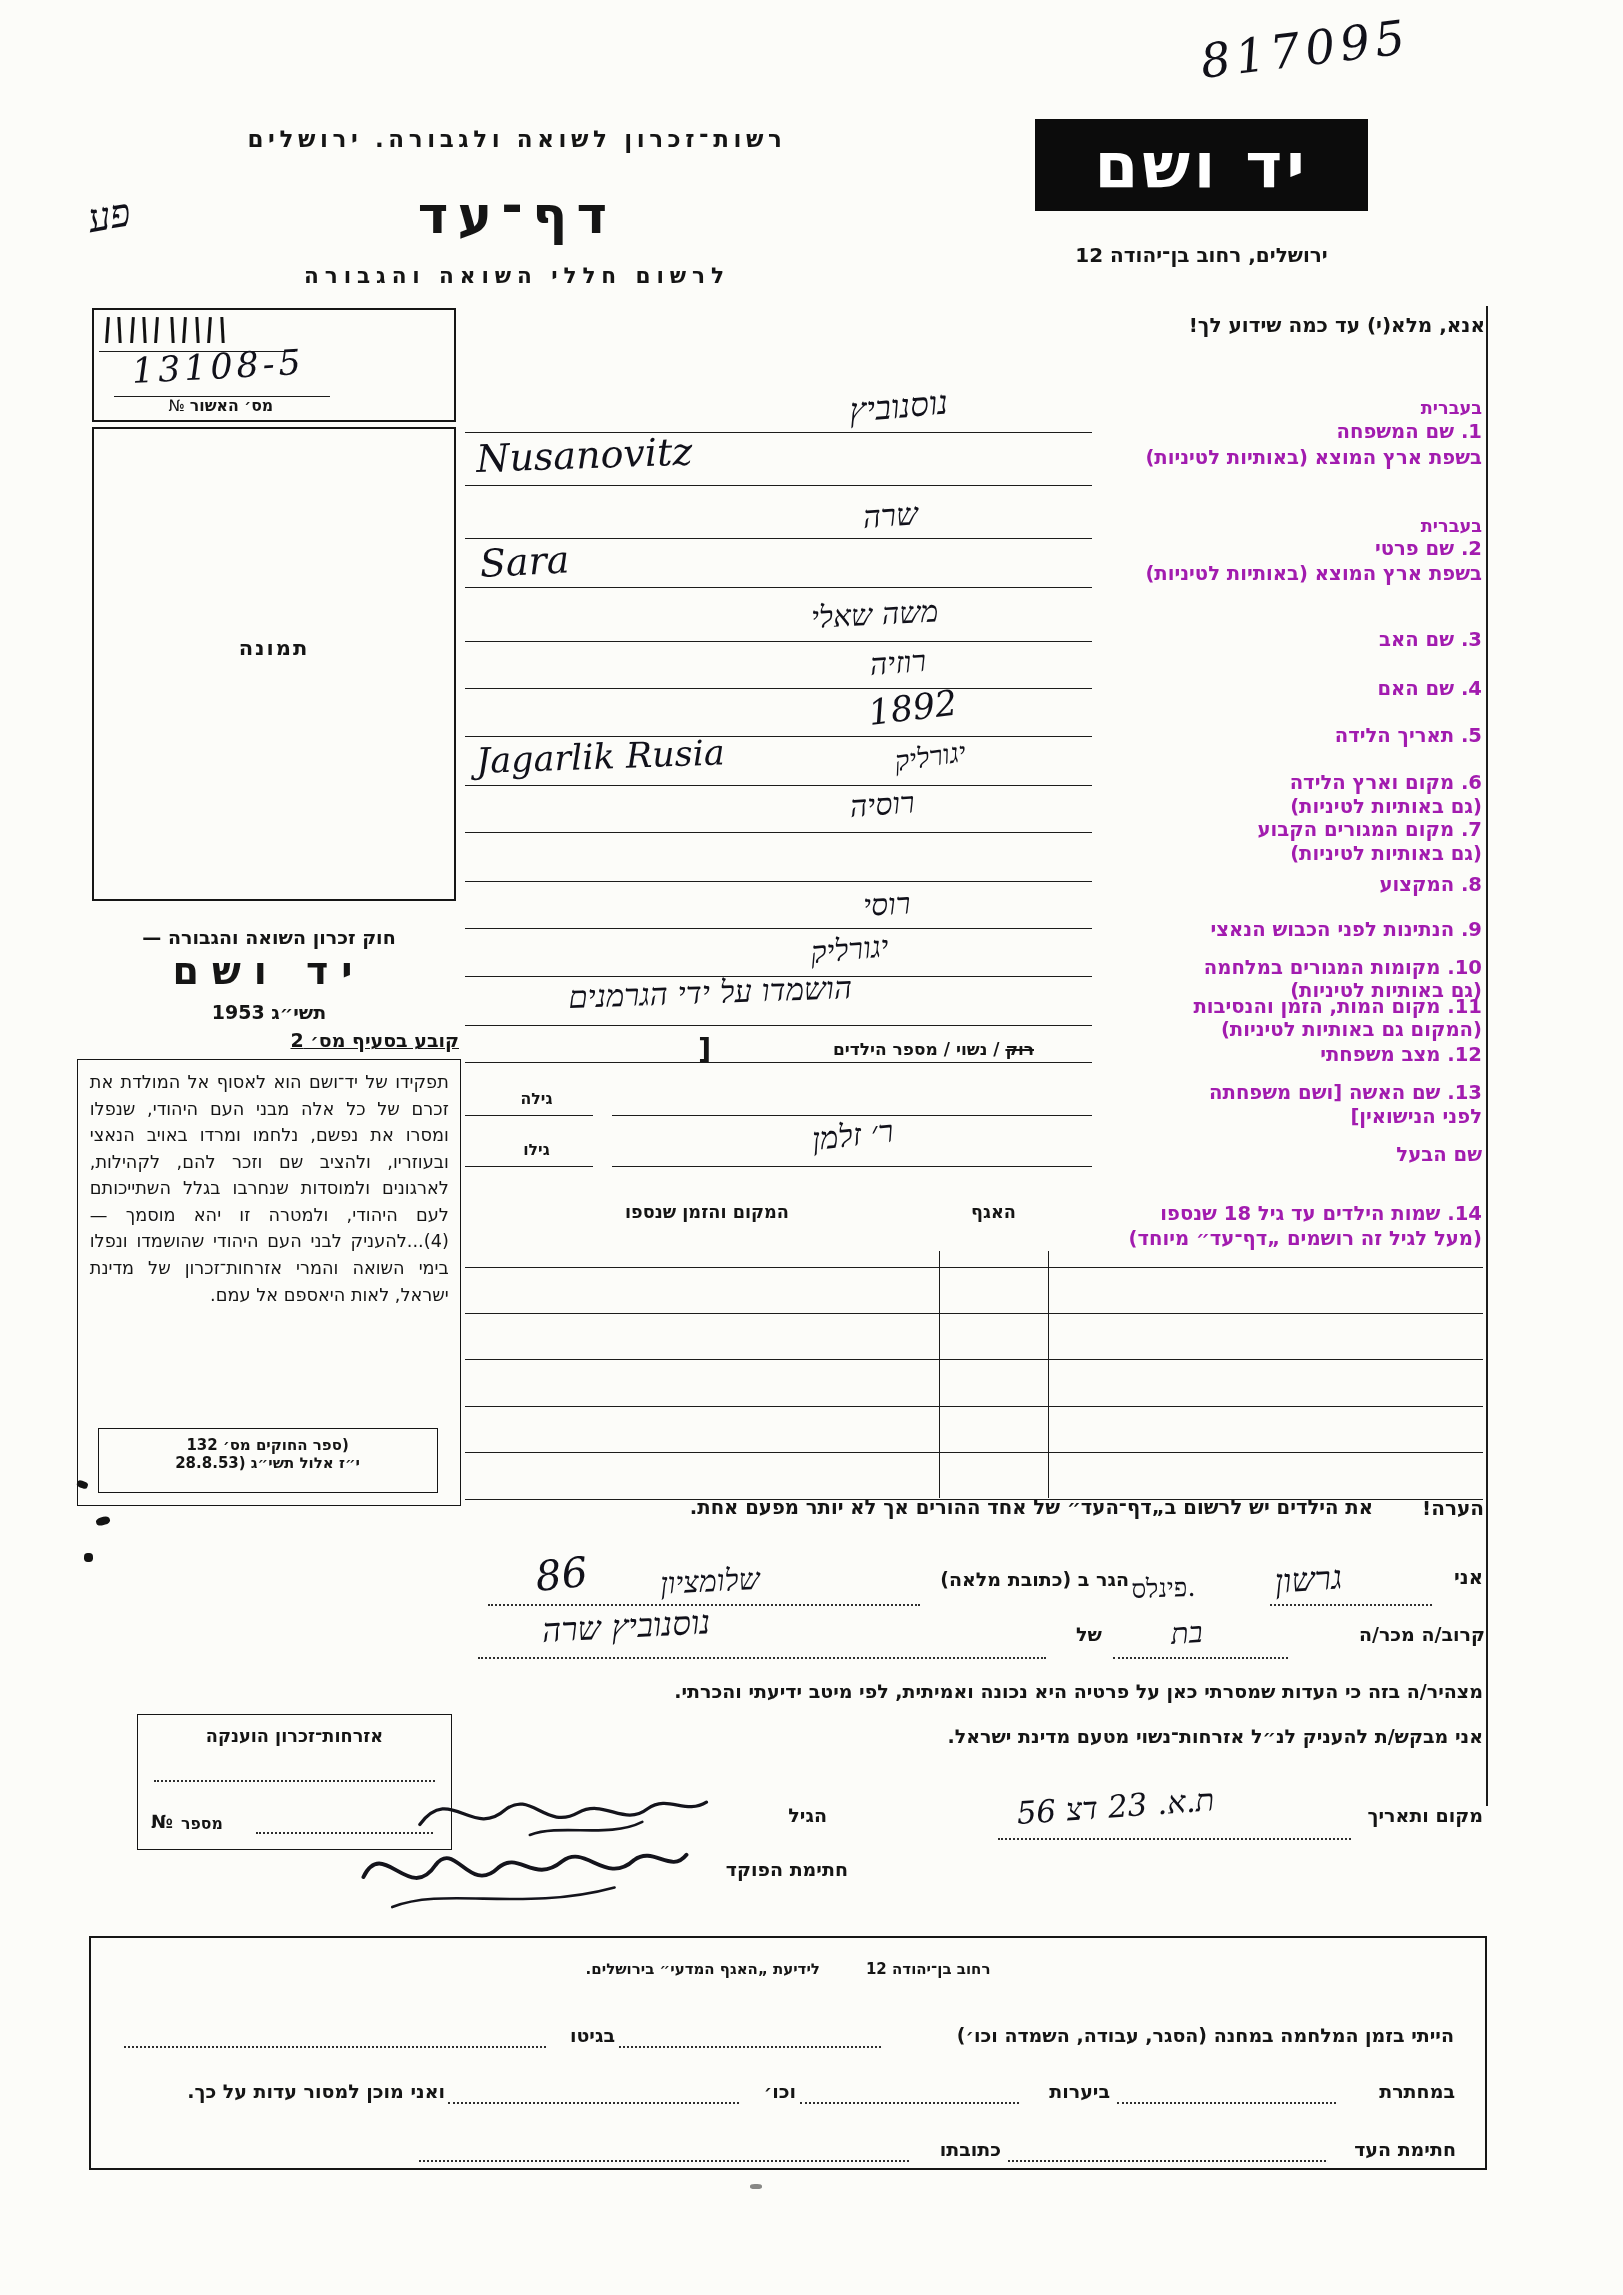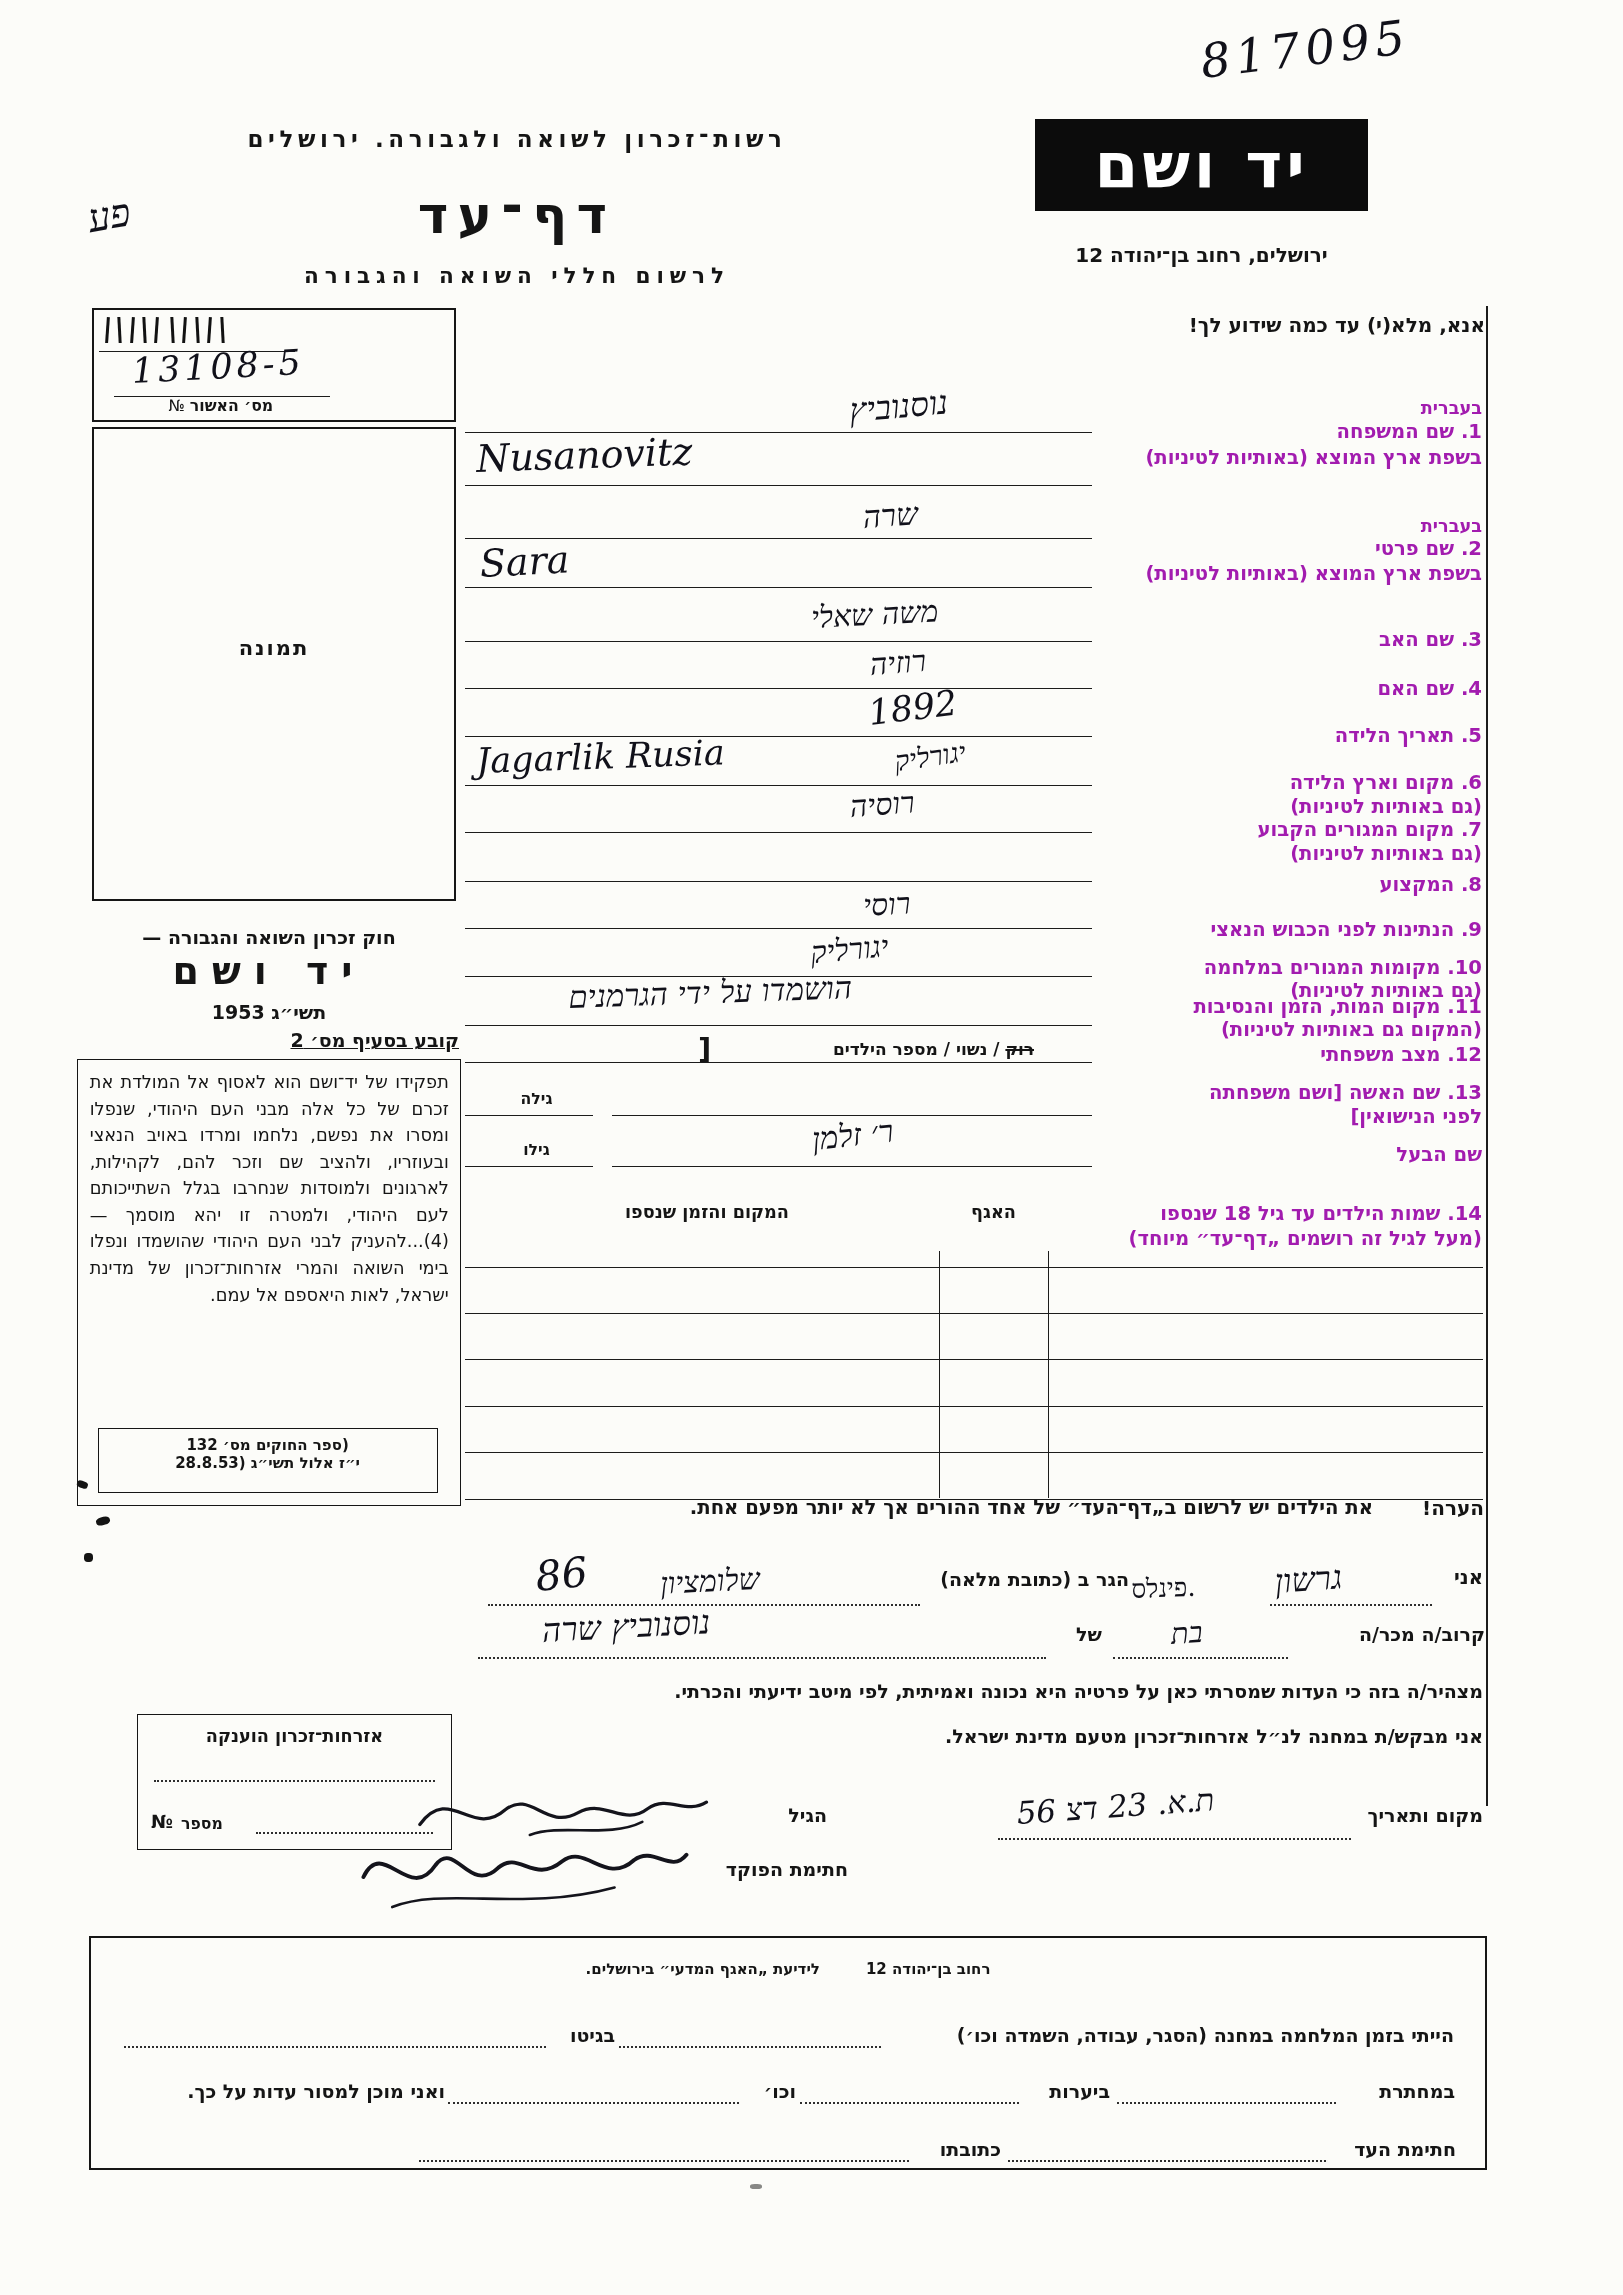--- a/index.html
+++ b/index.html
@@ -183,21 +183,21 @@
   <div class="hw" style="left:538px;top:1553px;font-size:41px;transform:rotate(-6deg);">86</div>
 
   <div class="abs rtl b" style="left:1296px;top:1623px;width:189px;font-size:19px;">קרוב/ה מכר/ה</div>
   <div class="dot" style="left:1113px;top:1657px;width:175px;"></div>
   <div class="hw" style="left:1172px;top:1617px;font-size:29px;transform:rotate(-4deg);">בת</div>
   <div class="abs rtl b" style="left:1055px;top:1623px;width:47px;font-size:19px;">של</div>
   <div class="dot" style="left:478px;top:1657px;width:568px;"></div>
   <div class="hw rtl" style="left:543px;top:1611px;font-size:33px;transform:rotate(-3deg);">נוסנוביץ שרה</div>
 
   <div class="abs rtl b" style="left:475px;top:1680px;width:1008px;font-size:19px;">מצהיר/ה בזה כי העדות שמסרתי כאן על פרטיה היא נכונה ואמיתית, לפי מיטב ידיעתי והכרתי.</div>
-  <div class="abs rtl b" style="left:700px;top:1725px;width:783px;font-size:19px;">אני מבקש/ת במחנה לנ״ל אזרחות־זכרון מטעם מדינת ישראל.</div>
+  <div class="abs rtl b" style="left:700px;top:1725px;width:783px;font-size:19px;">אני מבקש/ת להעניק לנ״ל אזרחות־נשוי מטעם מדינת ישראל.</div>
 
   <div class="abs rtl b" style="left:1360px;top:1804px;width:123px;font-size:19px;">מקום ותאריך</div>
   <div class="dot" style="left:998px;top:1838px;width:353px;"></div>
   <div class="hw rtl" style="left:1018px;top:1795px;font-size:31px;transform:rotate(-4deg);">ת.א. 23 דצ 56</div>
   <div class="abs rtl b" style="left:728px;top:1804px;width:99px;font-size:19px;">הגיל</div>
 
   <svg class="abs" style="left:412px;top:1776px;" width="301" height="72" viewBox="0 0 460 110">
     <path d="M12,74 C58,12 92,96 142,52 C182,20 204,84 254,56 C294,34 324,78 360,50 C392,28 418,60 450,40" fill="none" stroke="#14141c" stroke-width="5" stroke-linecap="round"></path>
     <path d="M180,90 C230,72 300,96 352,70" fill="none" stroke="#14141c" stroke-width="4" stroke-linecap="round"></path>
   </svg>

